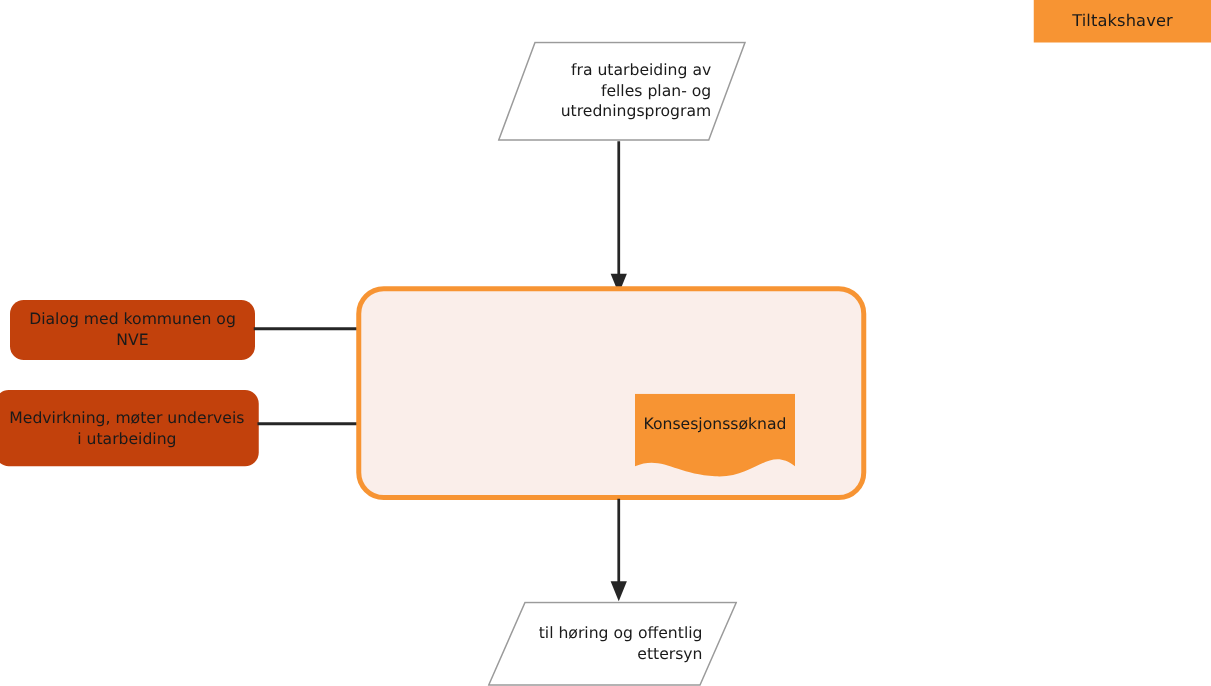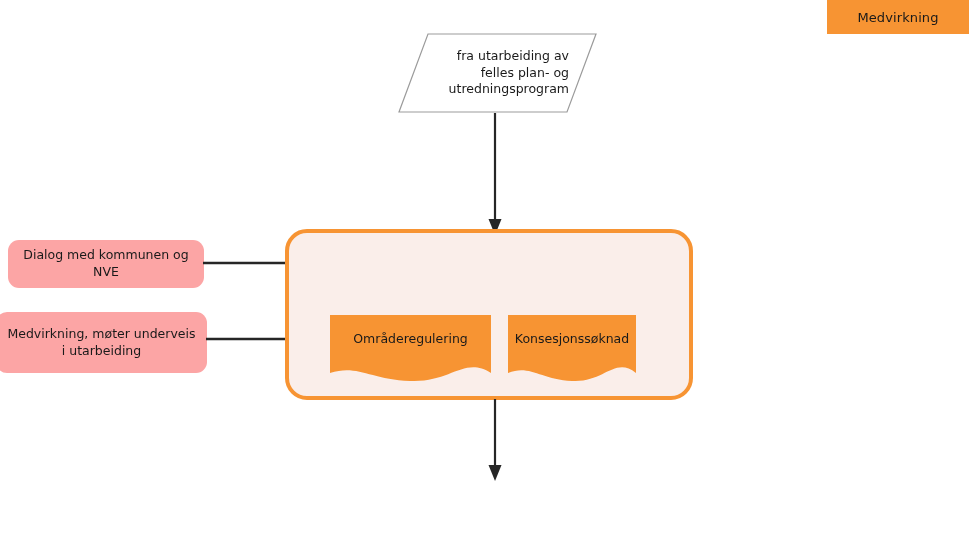--- a/index.html
+++ b/index.html
@@ -30,21 +30,21 @@
   
   .role-chip {
     background: #f79433;
     color: #1a1a1a;
     font-size: 13px;
     letter-spacing: .1px;
   }
 
   
   .pill {
-    background: #fca5a5;
+    background: #c2410c;
     border-radius: 11px;
     font-size: 12.5px;
     line-height: 1.35;
     padding: 4px 10px;
   }
 
   
   .group-box {
     background: #faeeea;
     border: 4px solid #f79433;
@@ -118,21 +118,21 @@
     display: block;
     overflow: visible;
   }
 </style>
 </head>
 <body>
 
 <div id="canvas">
 
   <div class="node role-chip" style="left:827px; top:0px; width:142px; height:34px;">
-    <span>Medvirkning</span>
+    <span>Tiltakshaver</span>
   </div>
 
   <div class="para" style="left:398px; top:33px; width:199px; height:80px;">
     <svg viewBox="0 0 199 80" preserveAspectRatio="none">
       <polygon points="30,1 198,1 169,79 1,79" fill="#ffffff" stroke="#9b9b9b" stroke-width="1.2"></polygon>
     </svg>
     <div class="para-label">fra utarbeiding av felles plan- og utredningsprogram</div>
   </div>
 
   <div class="conn" style="left:484px; top:113px; width:22px; height:122px;">
@@ -159,35 +159,35 @@
   <div class="conn" style="left:206px; top:335px; width:83px; height:8px;">
     <svg viewBox="0 0 83 8" preserveAspectRatio="none">
       <line x1="0" y1="4" x2="83" y2="4" stroke="#262626" stroke-width="2.4"></line>
     </svg>
   </div>
 
   <div class="node group-box" style="left:285px; top:229px; width:408px; height:171px;">
   </div>
 
 
-  <div class="doc" style="left:330px; top:315px; width:161px; height:70px;">
-    <svg viewBox="0 0 161 70" preserveAspectRatio="none">
-      <path d="M0,0 H161 V58 C134,41 121,68 80,66 C39,64 27,49 0,58 Z" fill="#f79433"></path>
-    </svg>
-    <div class="doc-label">Områderegulering</div>
-  </div>
 
   <div class="doc" style="left:508px; top:315px; width:128px; height:70px;">
     <svg viewBox="0 0 162 70" preserveAspectRatio="none">
       <path d="M0,0 H162 V58 C135,41 122,68 81,66 C40,64 27,49 0,58 Z" fill="#f79433"></path>
     </svg>
     <div class="doc-label">Konsesjonssøknad</div>
   </div>
 
   <div class="conn" style="left:484px; top:399px; width:22px; height:82px;">
     <svg viewBox="0 0 22 82" preserveAspectRatio="none">
       <line x1="11" y1="0" x2="11" y2="72" stroke="#262626" stroke-width="2.2"></line>
       <polygon points="11,82 4.5,66 17.5,66" fill="#262626"></polygon>
     </svg>
   </div>
 
+  <div class="para" style="left:390px; top:481px; width:200px; height:68px;">
+    <svg viewBox="0 0 200 68" preserveAspectRatio="none">
+      <polygon points="30,1 199,1 170,67 1,67" fill="#ffffff" stroke="#9b9b9b" stroke-width="1.2"></polygon>
+    </svg>
+    <div class="para-label">til høring og offentlig ettersyn</div>
+  </div>
 
 </div>
 
 </body></html>

